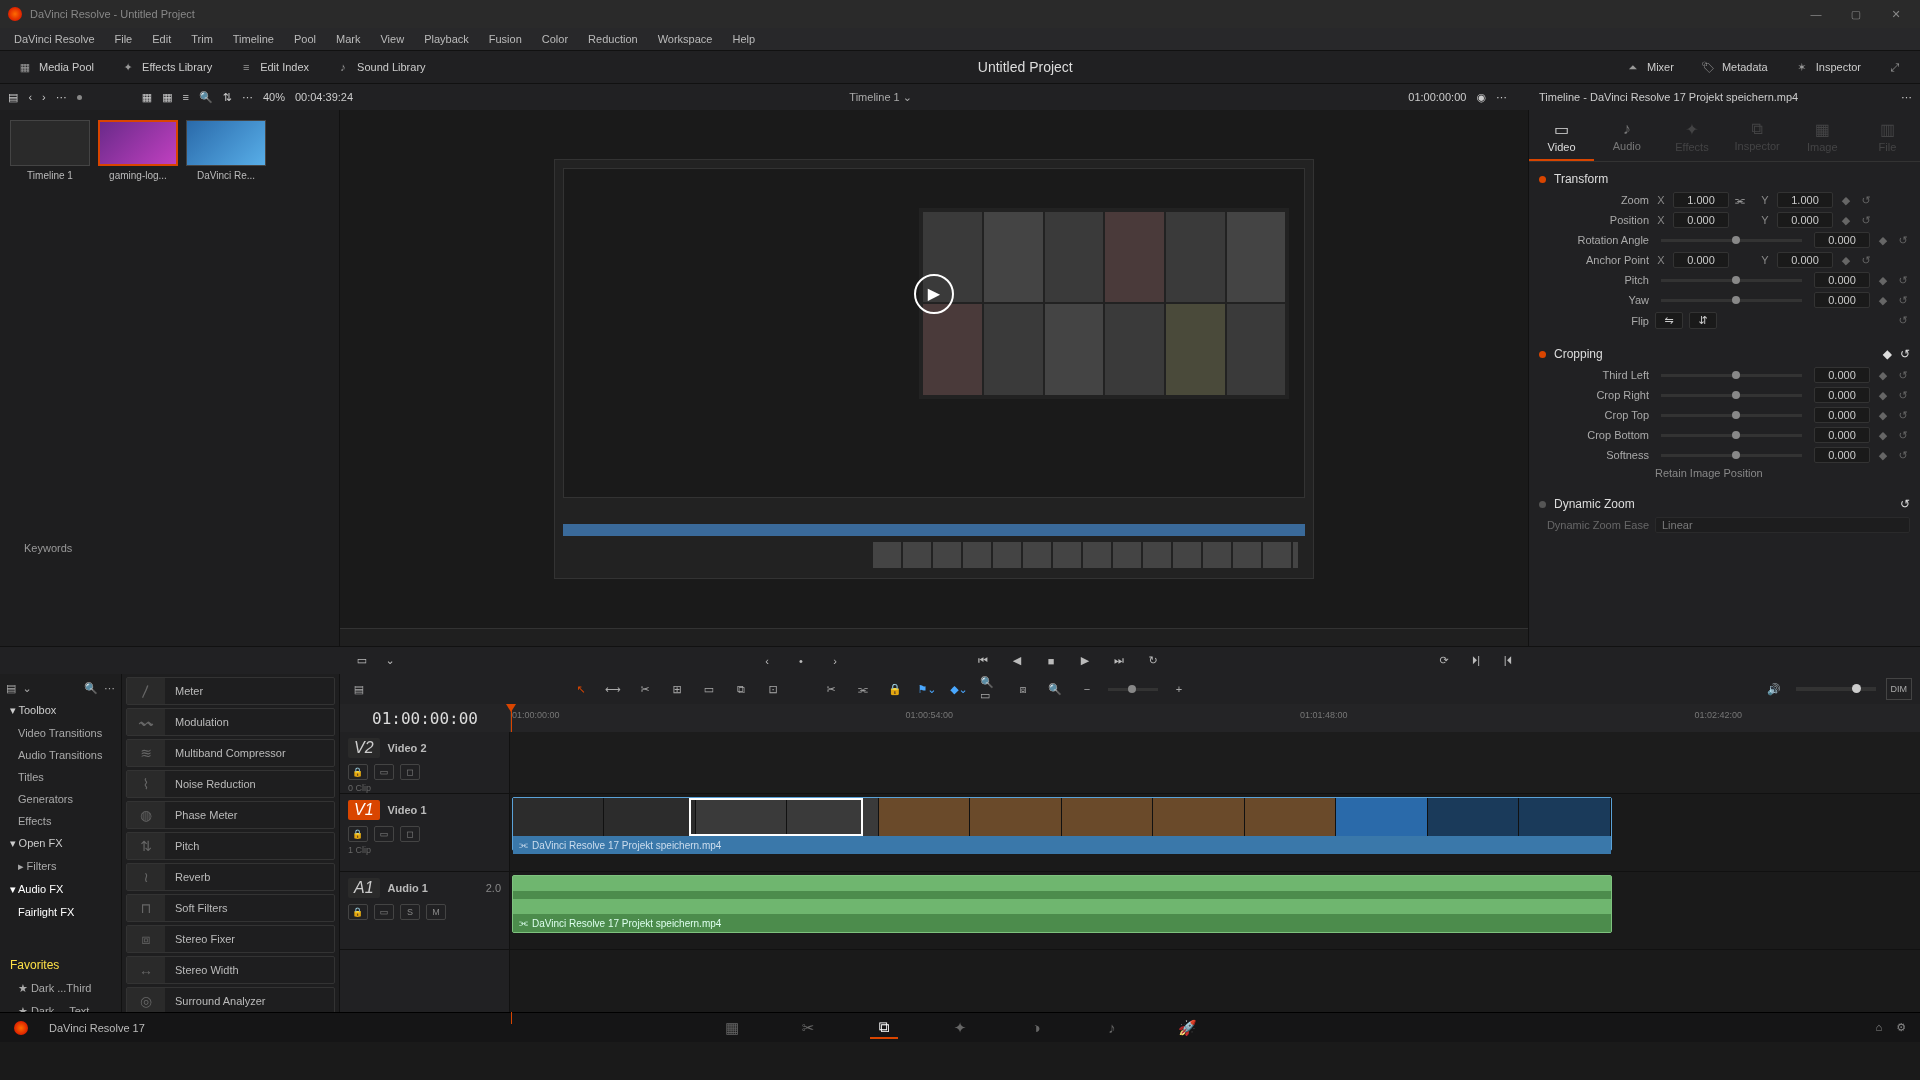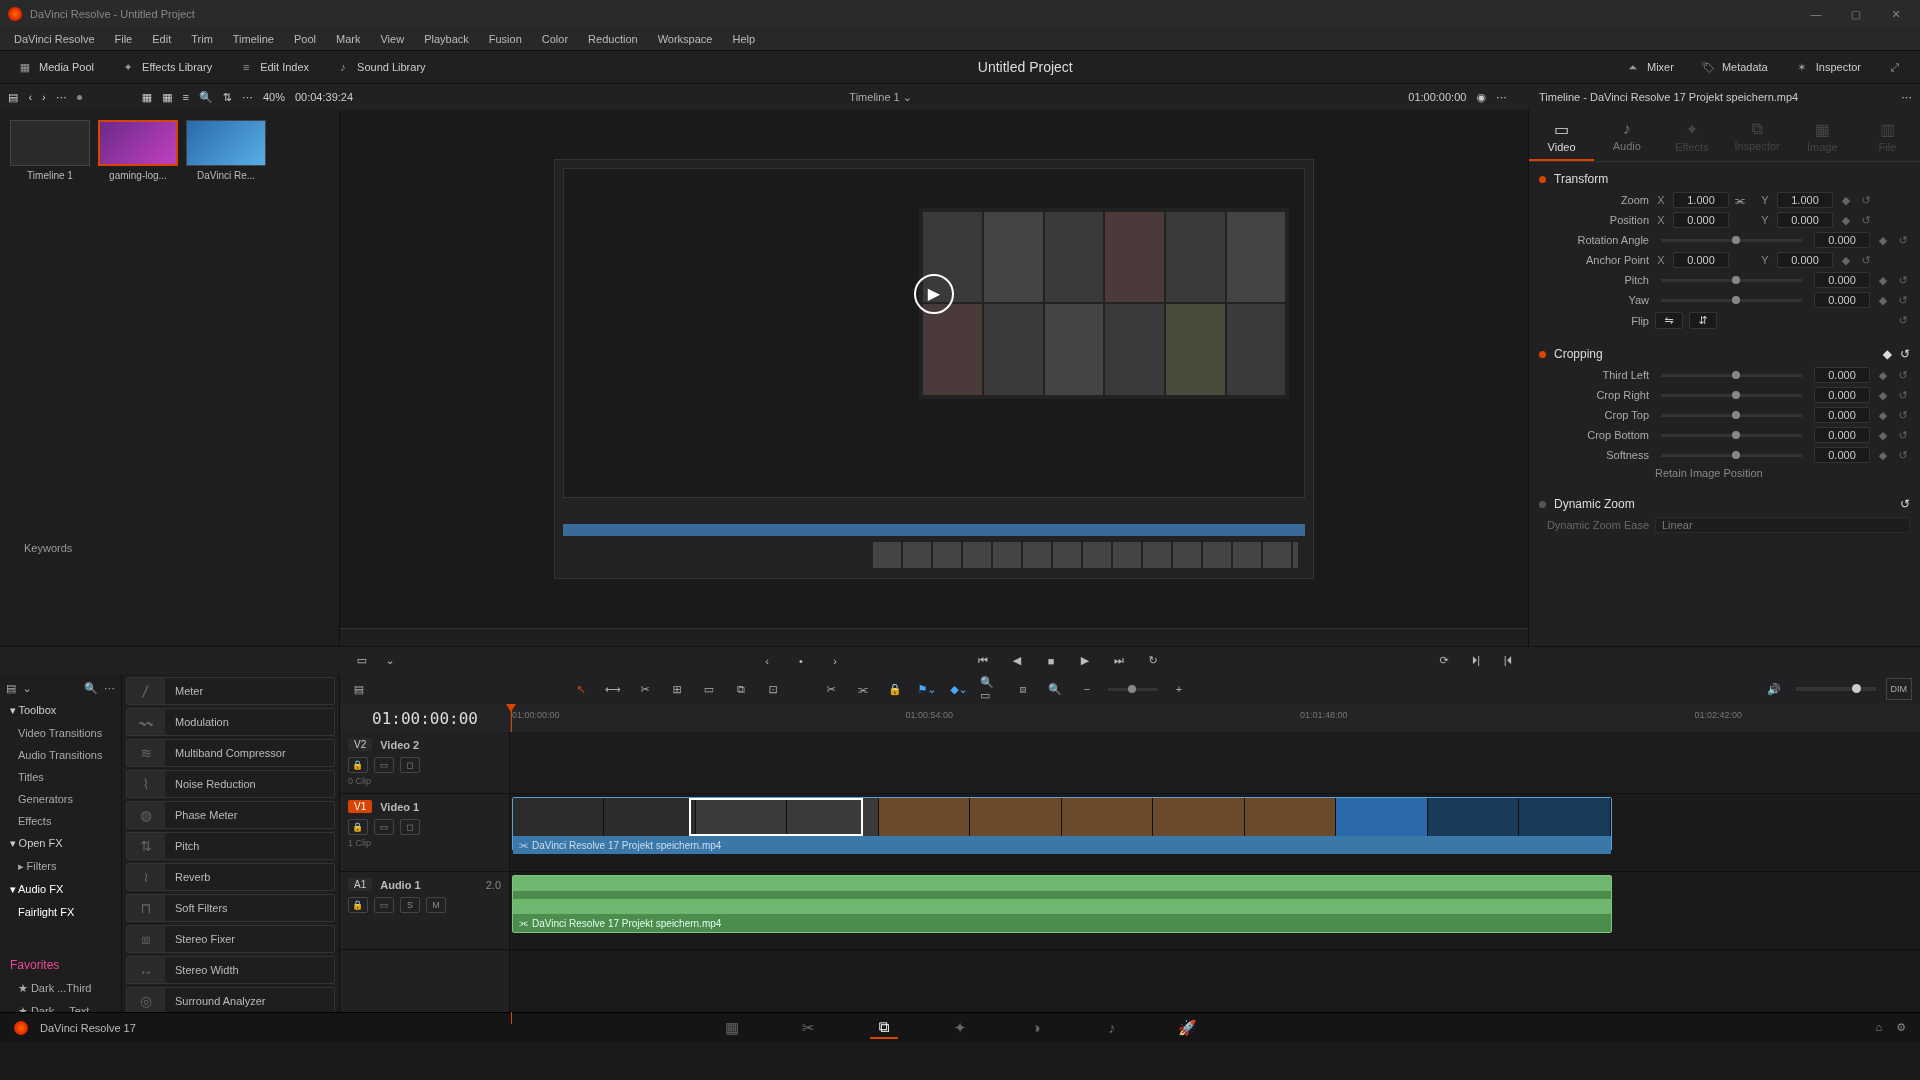--- a/index.html
+++ b/index.html
@@ -72,21 +72,21 @@
 .transport .tbtn { width:20px;height:20px;color:#bbb;display:inline-flex;align-items:center;justify-content:center;cursor:pointer; }
 
 
 .lower { display:flex; height: 338px; background:#1e1e1f; }
 
 
 .fxcats { width:122px;background:#1e1e1f;border-right:1px solid #111;padding:4px 0;overflow:hidden; }
 .fxcats .fc { padding: 5px 10px 5px 18px; color:#aaa;cursor:pointer;font-size:11px; }
 .fxcats .fc.hdr { padding-left:10px;color:#ccc; }
 .fxcats .fc.on { color:#fff; }
-.fxcats .fav { padding:5px 10px;color:#ec4899;font-size:12px; }
+.fxcats .fav { padding:5px 10px;color:#fde047;font-size:12px; }
 
 
 .fxlist { width:218px;background:#1e1e1f;border-right:1px solid #111;overflow-y:auto;overflow-x:hidden; }
 .fxlist .fx { display:flex;align-items:center;gap:10px;padding:0;border:1px solid #333;border-radius:2px;margin:3px 4px;cursor:pointer; }
 .fxlist .fx .fxic { width:38px;height:26px;background:#2a2a2a;display:inline-flex;align-items:center;justify-content:center;color:#666;font-size:14px; }
 .fxlist .fx .fxn { flex:1;color:#bbb; }
 
 
 .tlarea { flex:1;display:flex;flex-direction:column;background:#1e1e1f; }
 .tlarea .tltoolbar { height:30px;background:#212123;display:flex;align-items:center;padding:0 8px;gap:10px; }
@@ -99,21 +99,21 @@
 .ruler .tc { width:170px;text-align:center;color:#ddd;font-size:16px;font-family:monospace; }
 .ruler .ticks { flex:1;position:relative;height:100%;border-left:1px solid #333; }
 .ruler .ph { position:absolute;left:0;top:0;width:1px;height:320px;background:#d94500; }
 .ruler .ph::before {content:'';position:absolute;top:0;left:-5px;border:5px solid transparent;border-top:8px solid #d94500;}
 .ruler .tk { position:absolute;top:6px;color:#777;font-size:9px; }
 
 .tracks { flex:1;display:flex;overflow:hidden; }
 .trackheads { width:170px;background:#212123;border-right:1px solid #111; }
 .trackhead { border-bottom:1px solid #111;padding:6px 8px; }
 .trackhead .thd { display:flex;align-items:center;gap:8px; }
-.trackhead .tid { background:#2a2a2a;border-radius:2px;padding:1px 6px;color:#ccc;font-size:10px; }
+.trackhead .tid { background:#2a2a2a;border-radius:2px;padding:1px 6px;color:#ccc;font-size:16px;font-style:italic; }
 .trackhead .tid.on { background:#d94500;color:#fff; }
 .trackhead .tname { color:#bbb;font-weight:bold; }
 .trackhead .thbtns { display:flex;gap:6px;margin-top:6px; }
 .trackhead .thb { width:20px;height:16px;border:1px solid #444;border-radius:2px;display:inline-flex;align-items:center;justify-content:center;color:#888;font-size:9px;cursor:pointer; }
 .trackhead .cc { color:#666;font-size:9px;margin-top:3px; }
 
 .tracklanes { flex:1;position:relative;background:#1a1a1a; }
 .tracklane { border-bottom:1px solid #111;position:relative; }
 .tracklane.v2 { height:62px;background:#1c1c1c; }
 .tracklane.v1 { height:78px; }
@@ -124,21 +124,21 @@
 .clip-v .sel { position:absolute;left:176px;top:0;width:174px;height:38px;border:2px solid #fff; }
 .clip-v .cliplab { height:18px;display:flex;align-items:center;gap:4px;padding:0 6px;color:#cde;font-size:10px;background:#3a78aa; }
 .clip-a { position:absolute;left:2px;top:3px;height:58px;background:#5a9e5a;border:1px solid #7ec27e;border-radius:2px; }
 .clip-a .wave { height:38px;background:linear-gradient(180deg,#6fb66f 40%,#4c8c4c 40%,#4c8c4c 60%,#6fb66f 60%); }
 .clip-a .cliplab { height:18px;display:flex;align-items:center;gap:4px;padding:0 6px;color:#dfe;font-size:10px;background:#4c8c4c; }
 
 
 .pages { height:30px;background:#151516;display:flex;align-items:center;justify-content:center;gap:48px;border-top:1px solid #000; }
 .pages .pg { width:28px;height:22px;color:#666;display:inline-flex;align-items:center;justify-content:center;cursor:pointer;font-size:15px; }
 .pages .pg.on { color:#fff;border-bottom:2px solid #d94500; }
-.pages .appn { position:absolute;left:14px;display:flex;align-items:center;gap:12px;color:#bbb; }
+.pages .appn { position:absolute;left:14px;display:flex;align-items:center;gap:21px;color:#bbb; }
 .pages .appn .logo { width:14px;height:14px;border-radius:7px;background:radial-gradient(circle,#ff6b00 0%,#c00 100%); }
 .pages .right { position:absolute;right:14px;display:flex;gap:14px;color:#888; }
 </style>
 </head>
 <body>
 
 <div class="titlebar">
   <span class="logo"></span>
   <span class="title">DaVinci Resolve - Untitled Project</span>
   <span class="wbtn">—</span>

